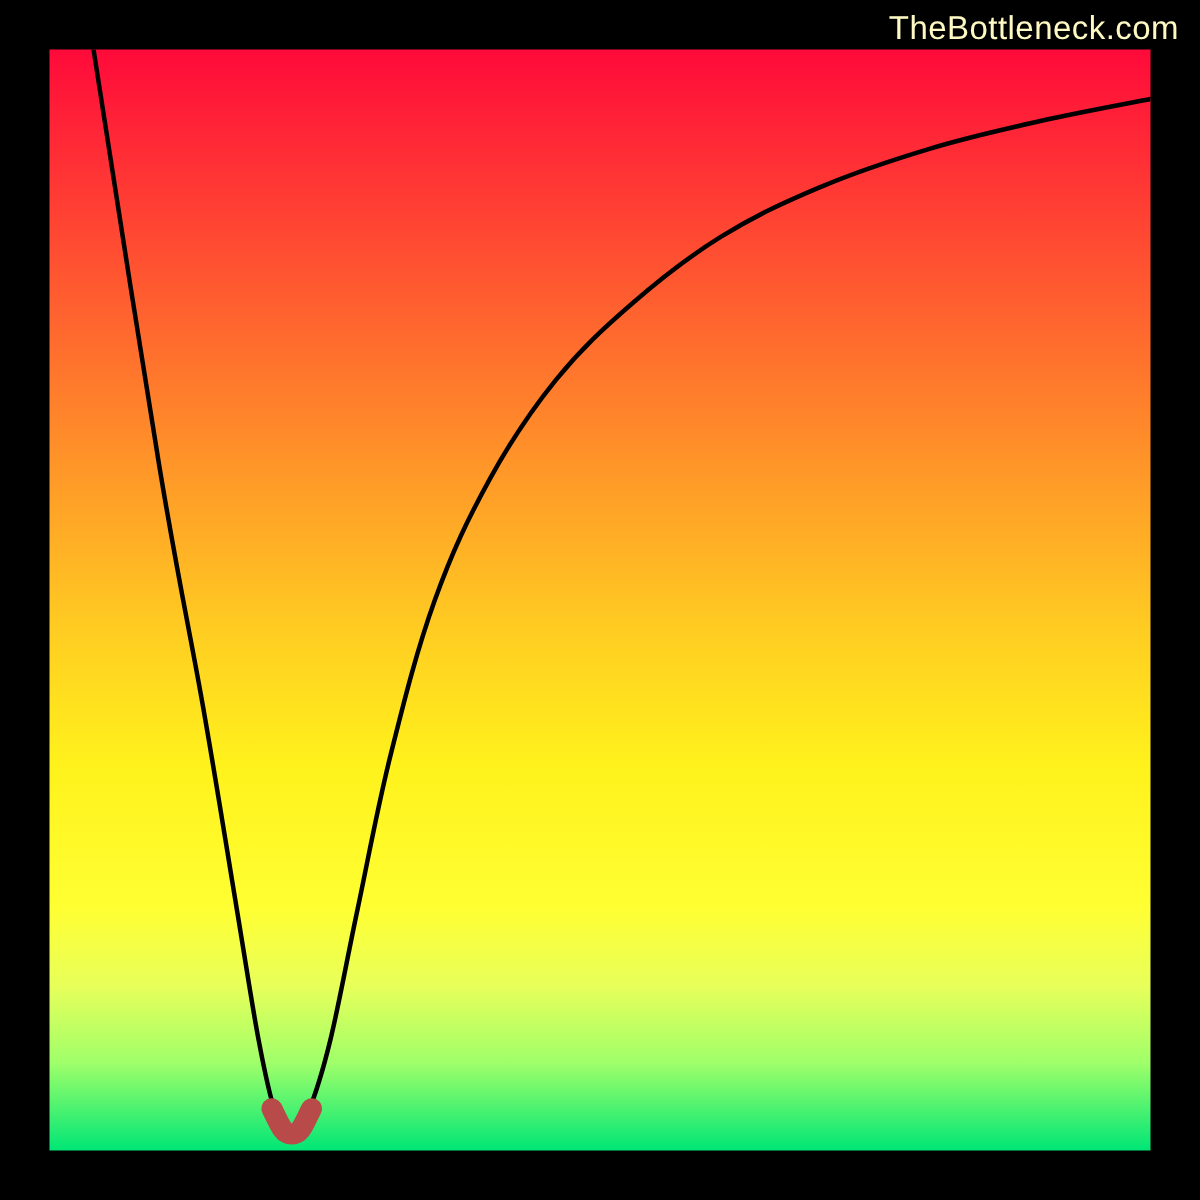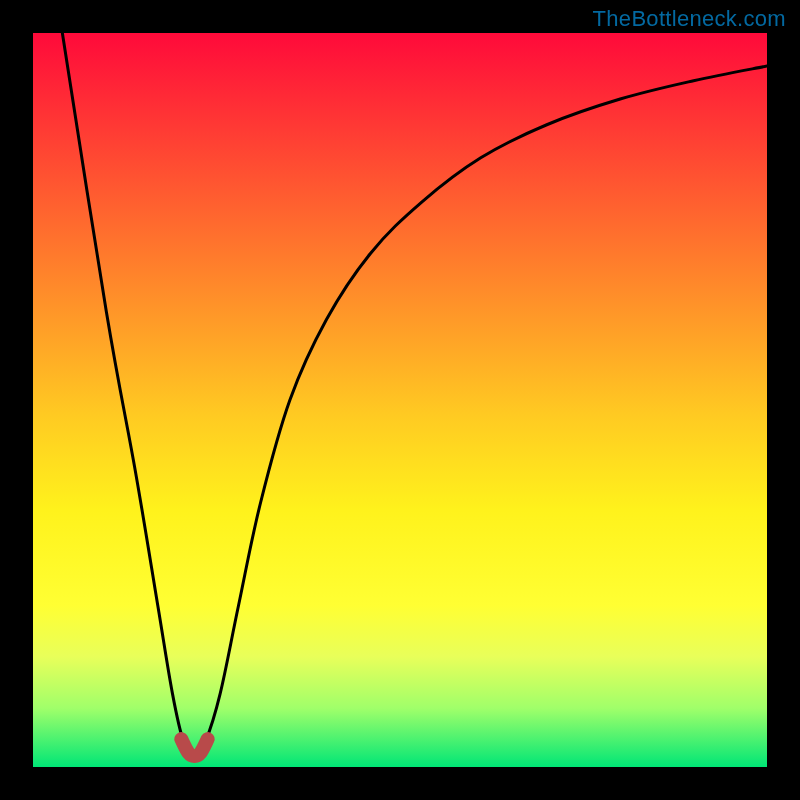--- a/index.html
+++ b/index.html
@@ -34,21 +34,21 @@
       #fff21c 65%,
       #ffff33 78%,
       #e8ff5a 85%,
       #a0ff6a 92%,
       #00e676 100%);
   }
   .watermark {
     position: absolute;
     top: 6px;
     right: 14px;
-    color: #0369a1;
+    color: #fef9c3;
     font-size: 22px;
     font-weight: 500;
     letter-spacing: 0.3px;
     user-select: none;
   }
   svg.curve {
     position: absolute;
     left: 0;
     top: 0;
     width: 734px;

